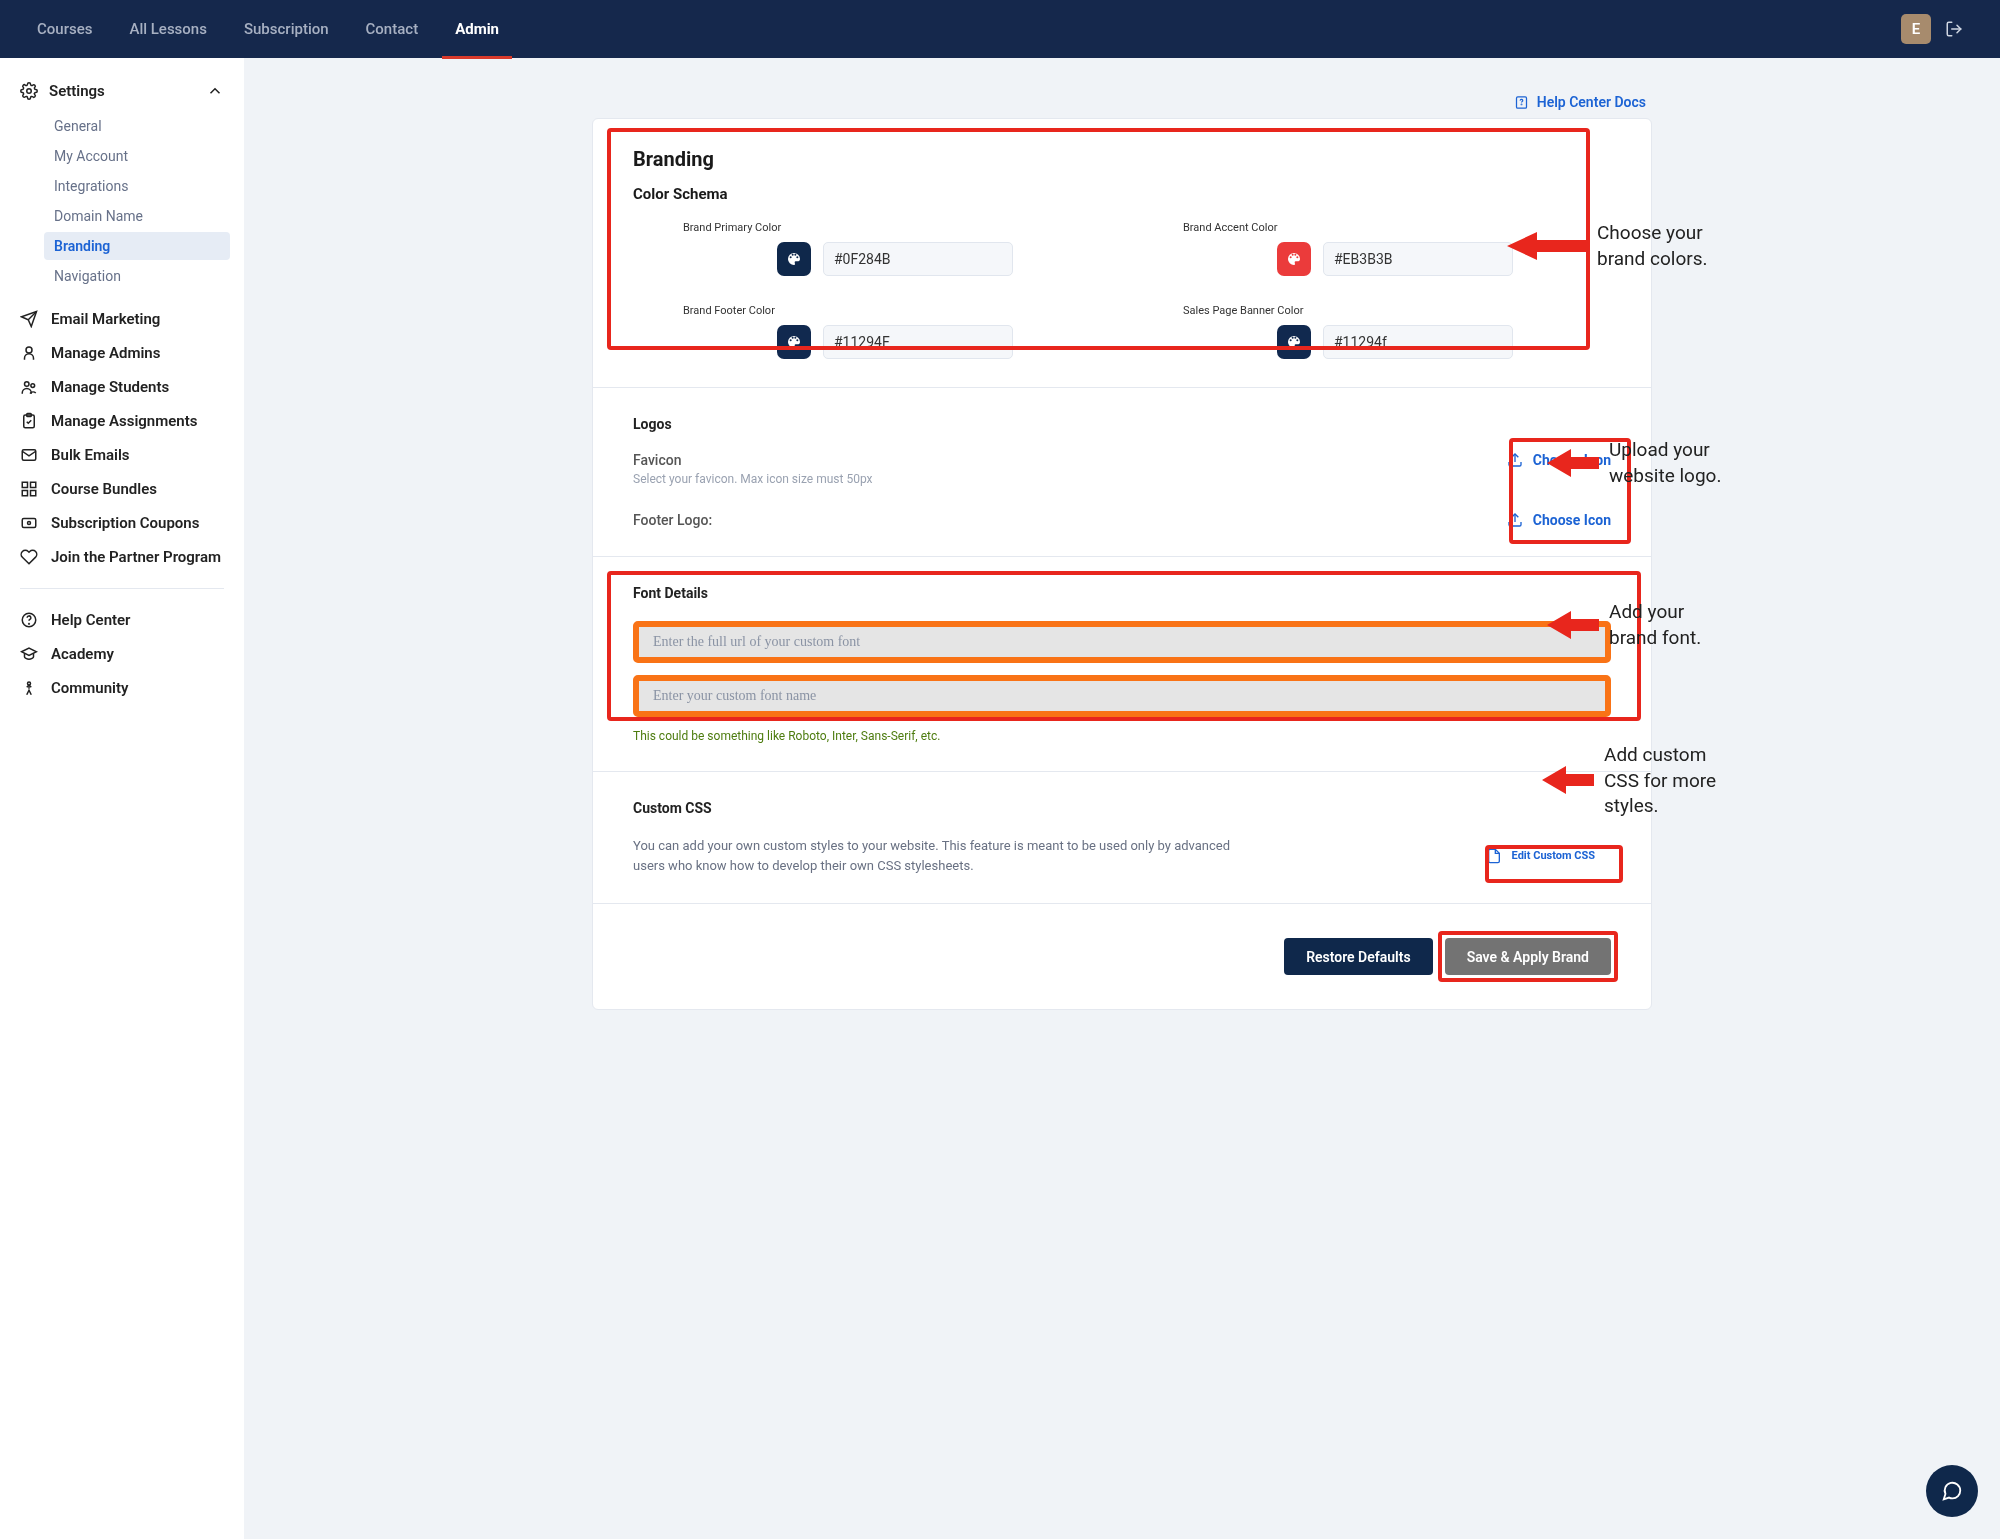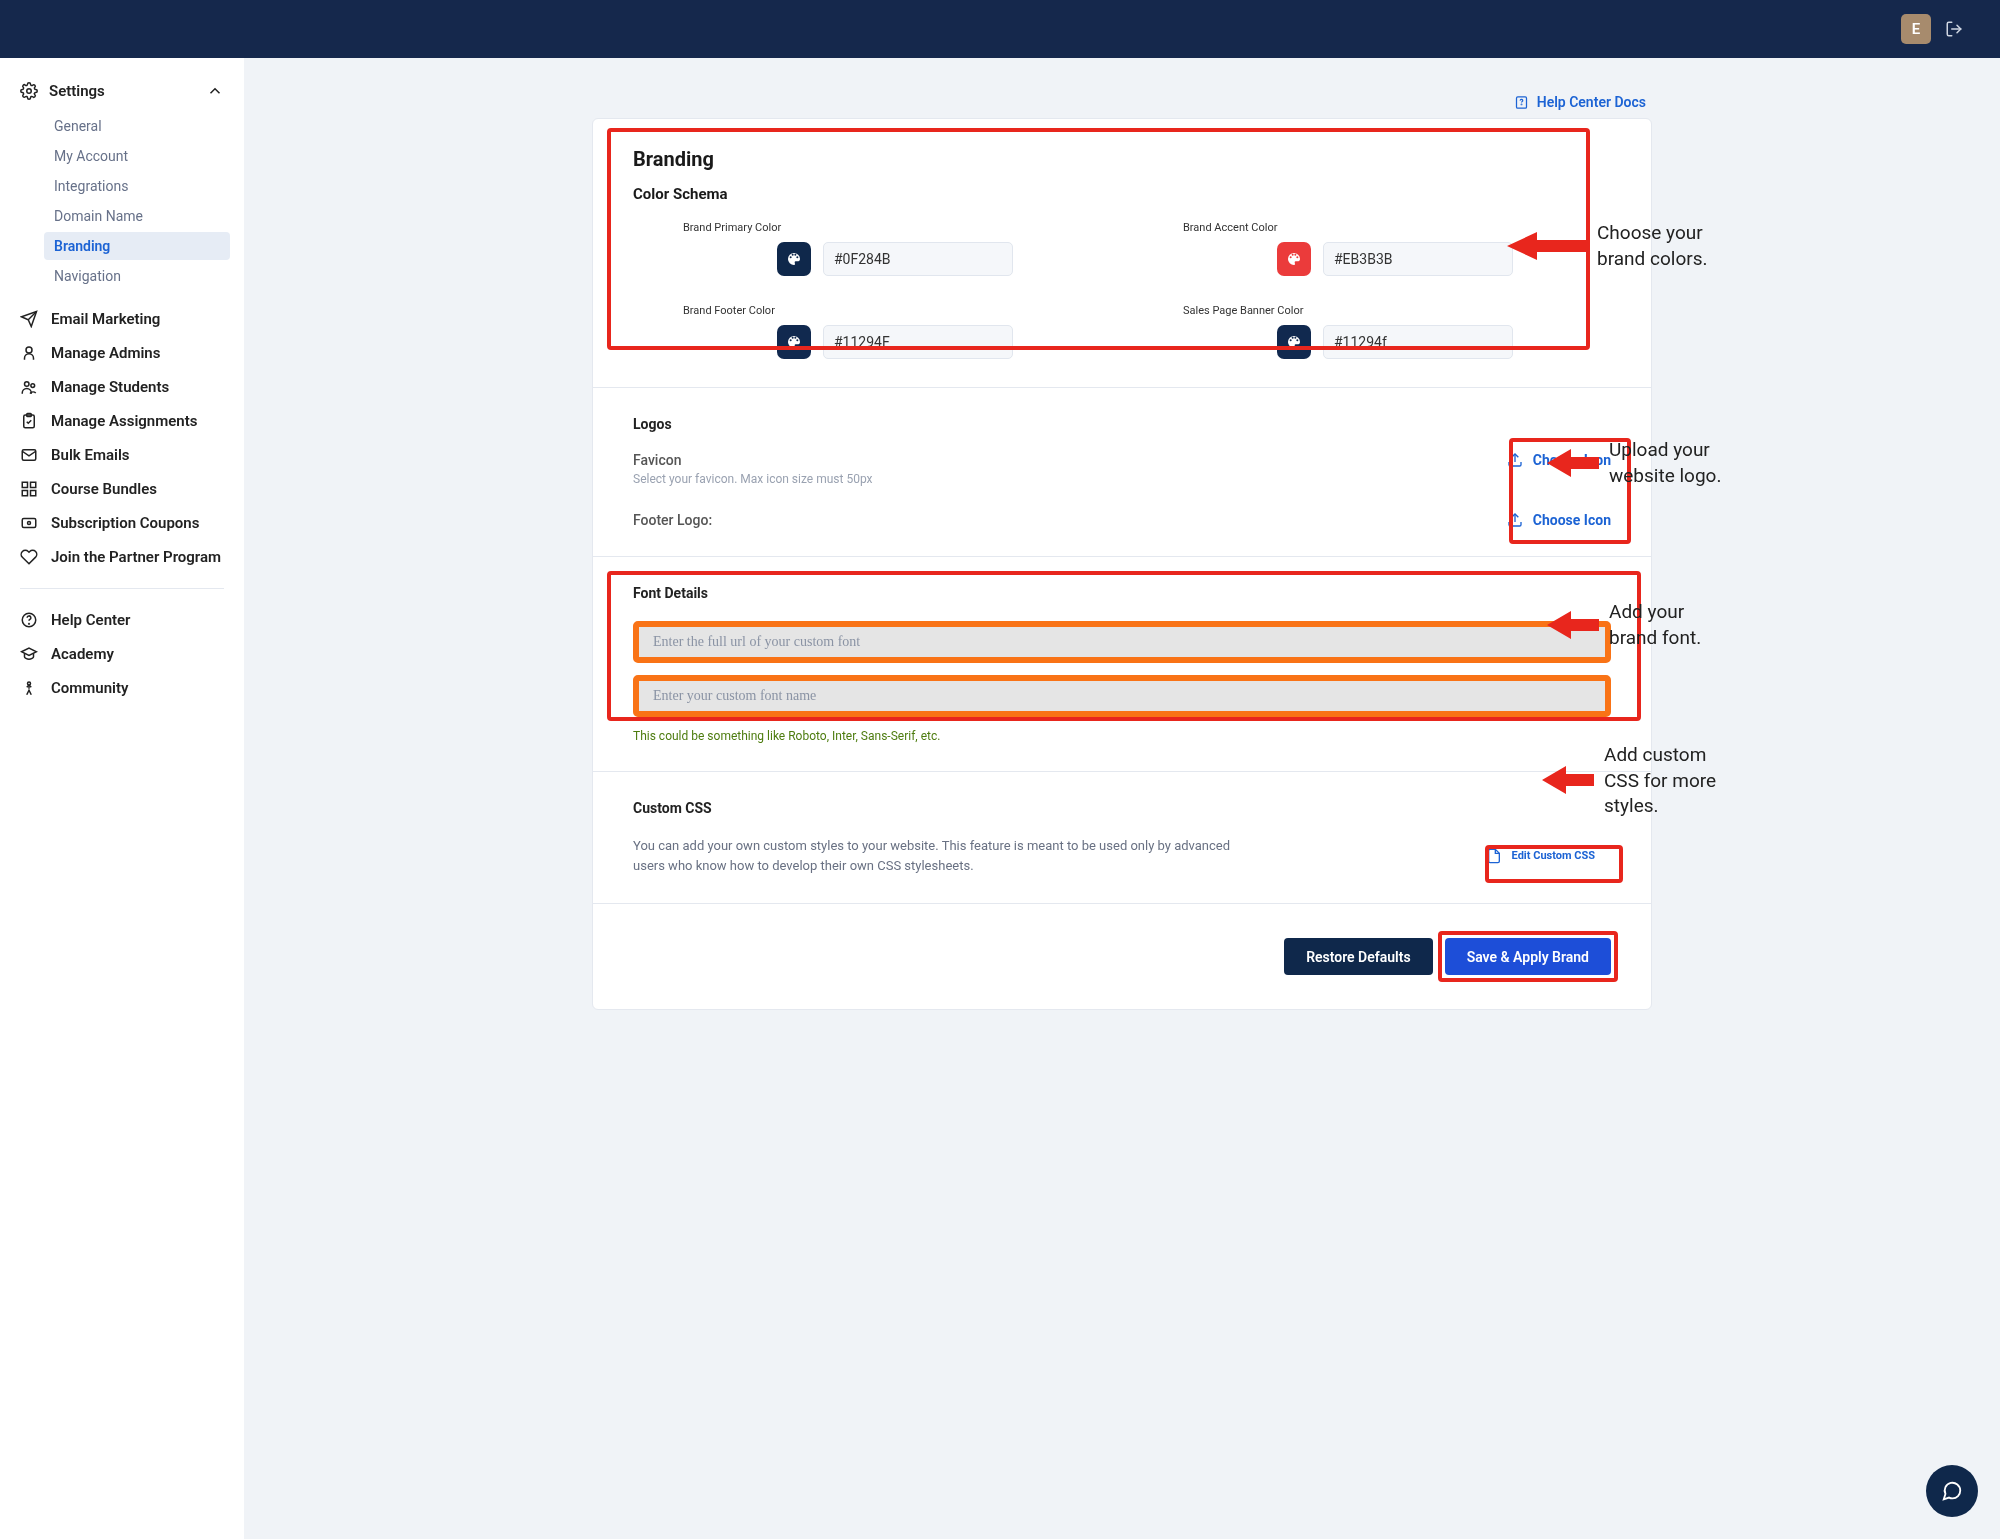--- a/index.html
+++ b/index.html
@@ -118,39 +118,46 @@
     cursor:pointer; padding:10px 16px; margin-left:auto;
   }
   
   .actions {
     display:flex; gap:12px; justify-content:flex-end; padding:34px 40px;
   }
   .btn {
     height:37px; padding:0 22px; border:none; border-radius:4px; font-weight:600; font-size:14px;
     background:#0f284b; color:#fff; cursor:pointer; font-family:inherit;
   }
-  .btn.primary { background:#1d4ed8; }
+  .btn.primary { background:#737373; }
   
   .annot {
     position:absolute; display:flex; align-items:center; gap:10px; pointer-events:none;
   }
   .annot svg { flex-shrink:0; }
   .annot-text { font-size:19px; color:#222; font-weight:400; line-height:1.35; max-width:210px;}
   .red-box { position:absolute; border:4px solid #e8261d; border-radius:4px; pointer-events:none;}
   
   .fab {
     position:fixed; right:22px; bottom:22px; width:52px; height:52px; border-radius:50%;
     background:#0f284b; display:flex; align-items:center; justify-content:center; color:#fff; cursor:pointer;
   }
   .main-inner { position:relative; max-width:1230px; margin:16px auto;}
 </style>
 </head>
 <body>
 
 <div class="topnav">
+  <div class="topnav-items">
+    <div class="topnav-item">Courses</div>
+    <div class="topnav-item">All Lessons</div>
+    <div class="topnav-item">Subscription</div>
+    <div class="topnav-item">Contact</div>
+    <div class="topnav-item active">Admin</div>
+  </div>
   <div class="topnav-right">
     <div class="avatar">E</div>
     <div class="logout-icon">
       <svg width="18" height="18" viewBox="0 0 24 24" fill="none" stroke="currentColor" stroke-width="2" stroke-linecap="round">
           <path d="M9 21H5a2 2 0 0 1-2-2V5a2 2 0 0 1 2-2h4"></path>
           <polyline points="16 17 21 12 16 7"></polyline>
           <line x1="21" y1="12" x2="9" y2="12"></line>
         </svg>
     </div>
   </div>

